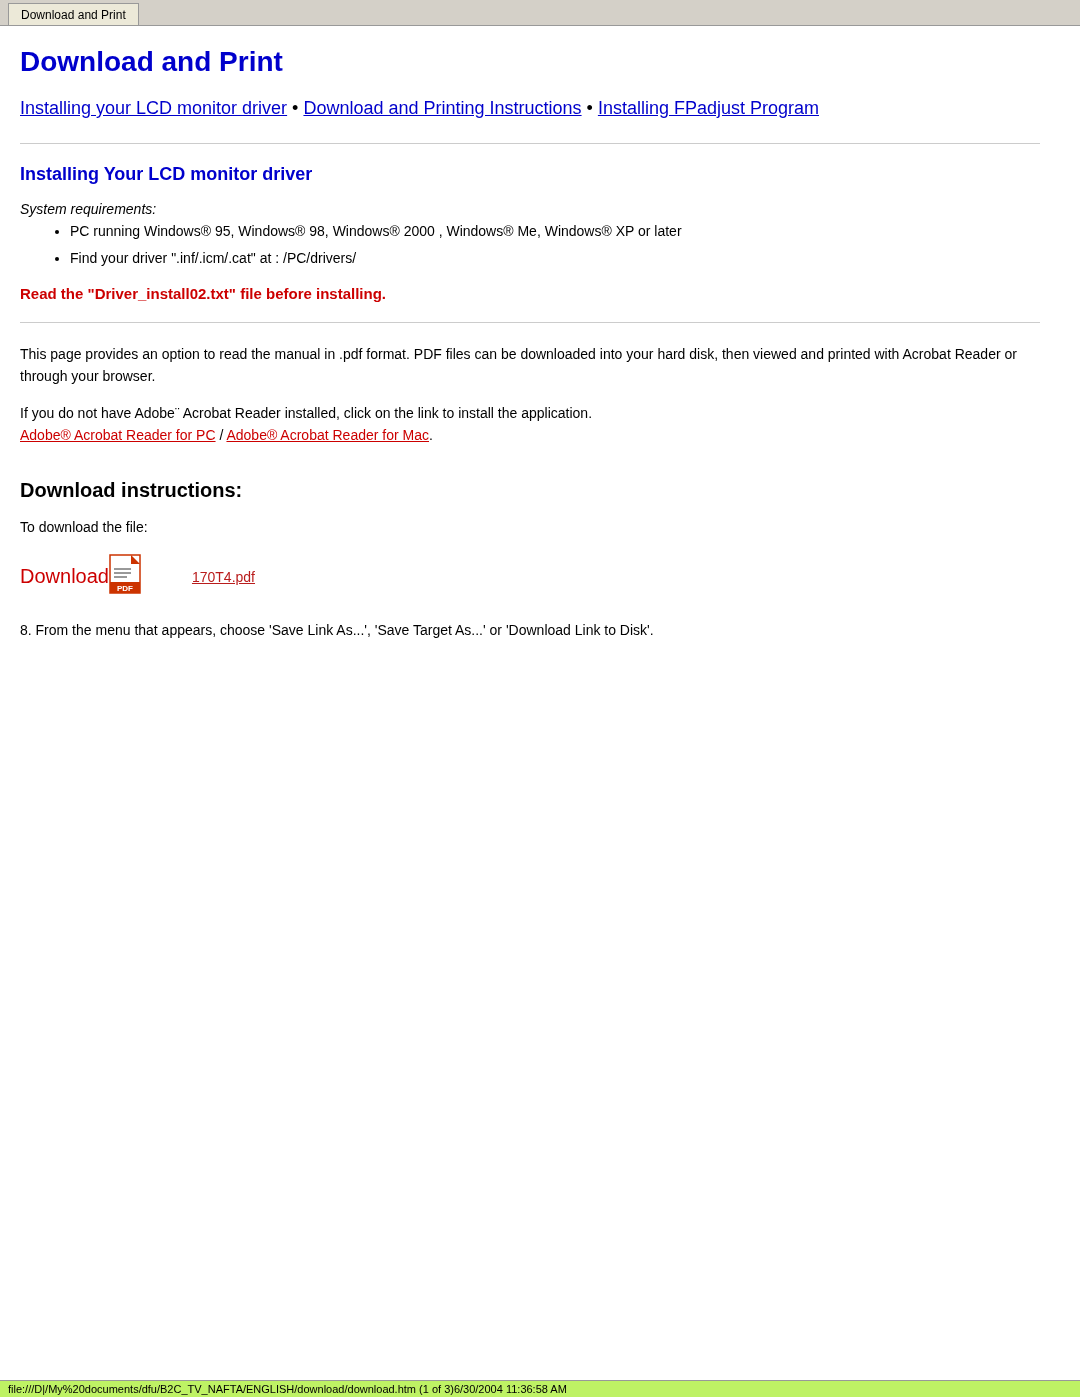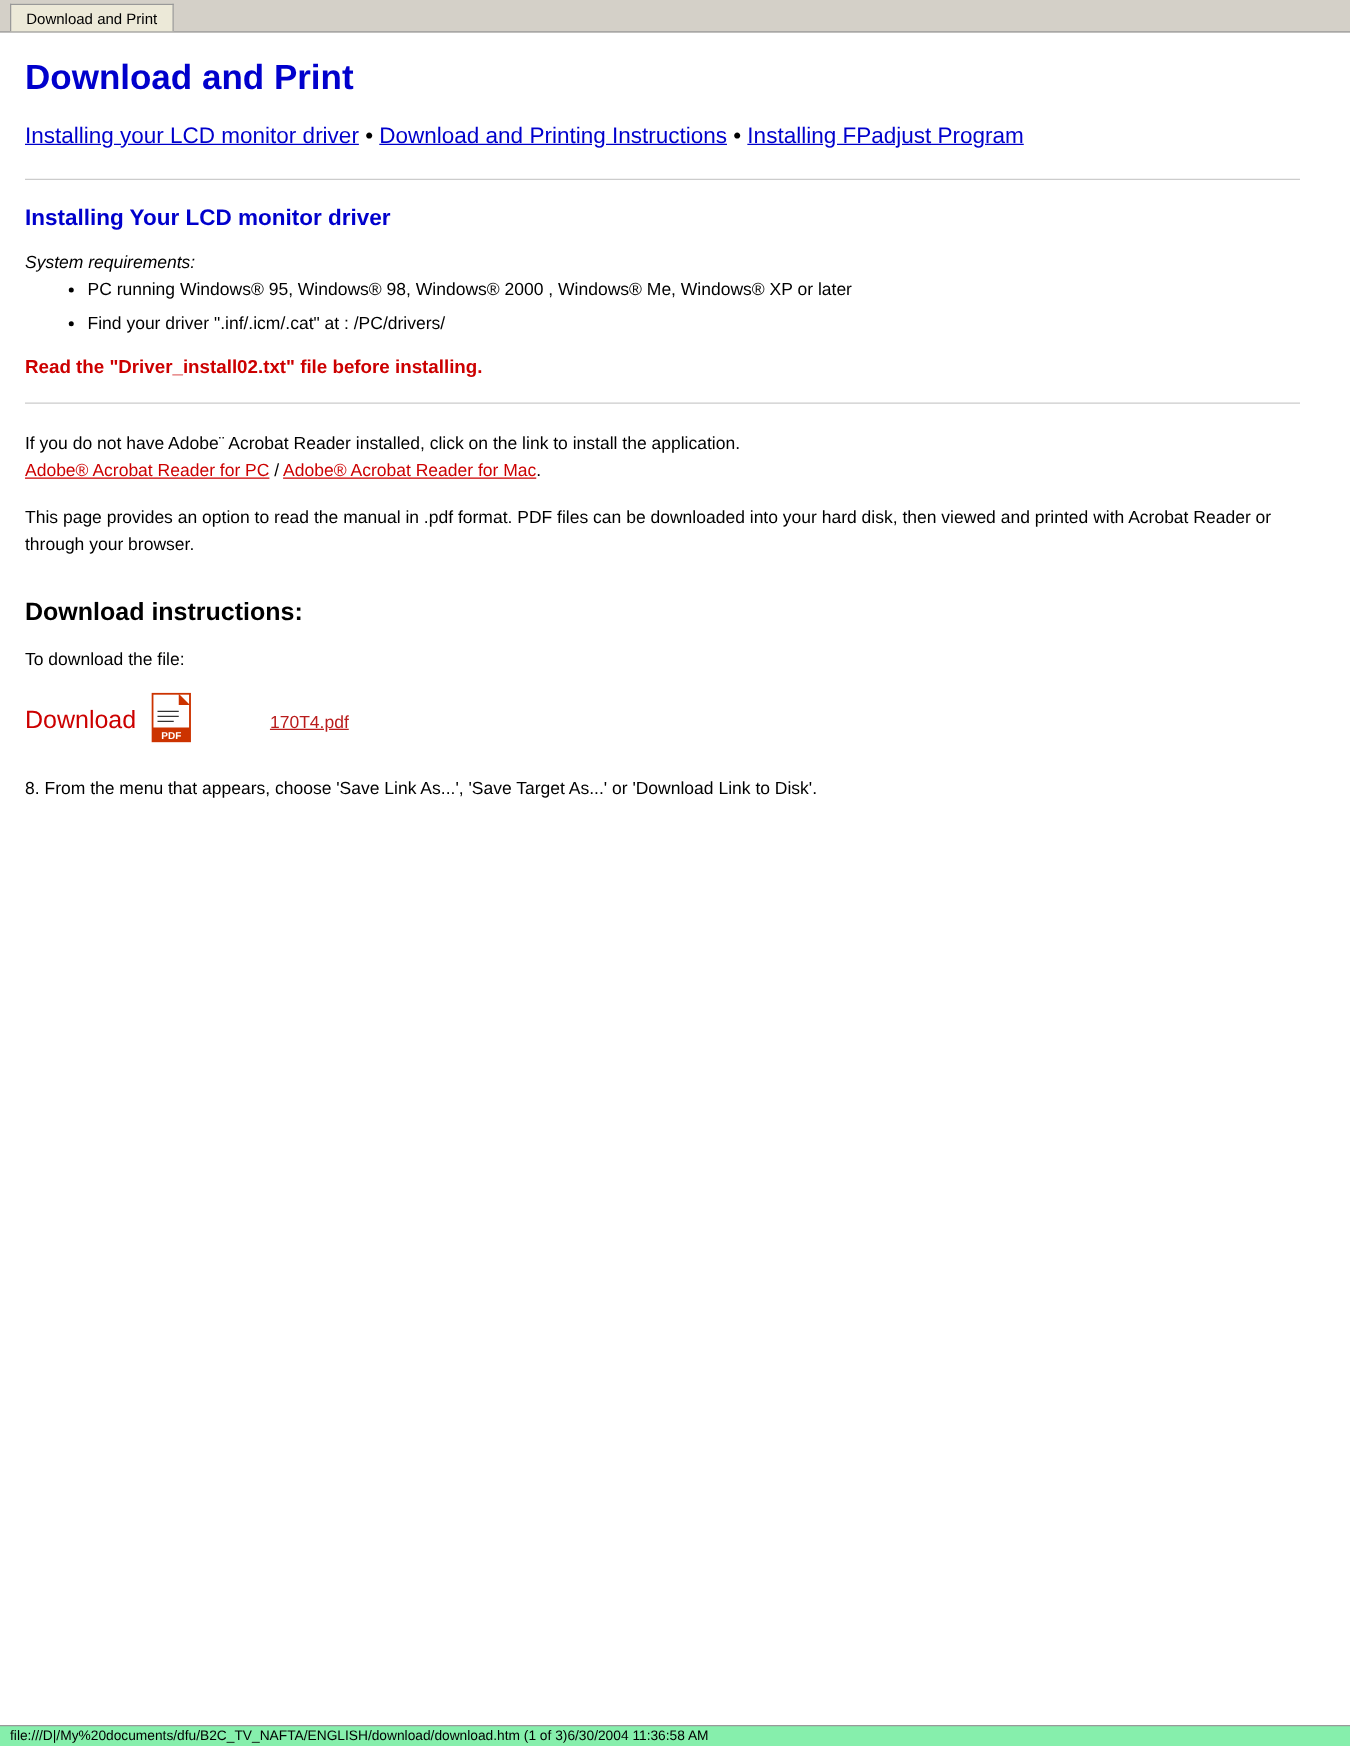--- a/index.html
+++ b/index.html
@@ -115,21 +115,20 @@
       font-size: 20px;
       font-weight: bold;
       margin-bottom: 14px;
       margin-top: 33px;
     }
 
     .download-row {
       display: flex;
       align-items: center;
       margin: 16px 0 20px 0;
-      gap: 12px;
       text-align: right;
     }
 
     .download-label {
       color: #cc0000;
       font-size: 20px;
       font-weight: normal;
     }
 
     .pdf-icon {
@@ -146,21 +145,21 @@
       text-decoration: underline;
       font-size: 14px;
       margin-left: 43px;
     }
 
     .status-bar {
       position: fixed;
       bottom: 0;
       left: 0;
       width: 1080px;
-      background: #86efac;
+      background: #bef264;
       border-top: 1px solid #999;
       padding: 2px 8px;
       font-size: 11px;
       color: #000;
     }
   </style>
 </head>
 <body>
 
 <div class="browser-tab-bar">
@@ -188,27 +187,27 @@
       <li>PC running Windows® 95, Windows® 98, Windows® 2000 , Windows® Me, Windows® XP or later</li>
       <li>Find your driver ".inf/.icm/.cat" at : /PC/drivers/</li>
     </ul>
 
     <p class="warning-text">Read the "Driver_install02.txt" file before installing.</p>
   </div>
 
   <hr class="section-divider">
 
   <div style="margin-bottom: 24px; margin-top: 16px;">
+    <p class="body-text">This page provides an option to read the manual in .pdf format. PDF files can be downloaded into your hard disk, then viewed and printed with Acrobat Reader or through your browser.</p>
+
     <p class="body-text">
       <span>If you do not have Adobe¨ Acrobat Reader installed, click on the link to install the application.</span>
       <br>
       <a href="#" class="">Adobe® Acrobat Reader for PC</a><span> / </span><a href="#">Adobe® Acrobat Reader for Mac</a><span>.</span>
     </p>
-
-    <p class="body-text">This page provides an option to read the manual in .pdf format. PDF files can be downloaded into your hard disk, then viewed and printed with Acrobat Reader or through your browser.</p>
   </div>
 
   <div style="margin-top: 10px;">
     <p class="download-instructions-heading">Download instructions:</p>
 
     <p class="body-text">To download the file:</p>
 
 
     <div class="download-row">
       <span class="download-label">Download</span>

